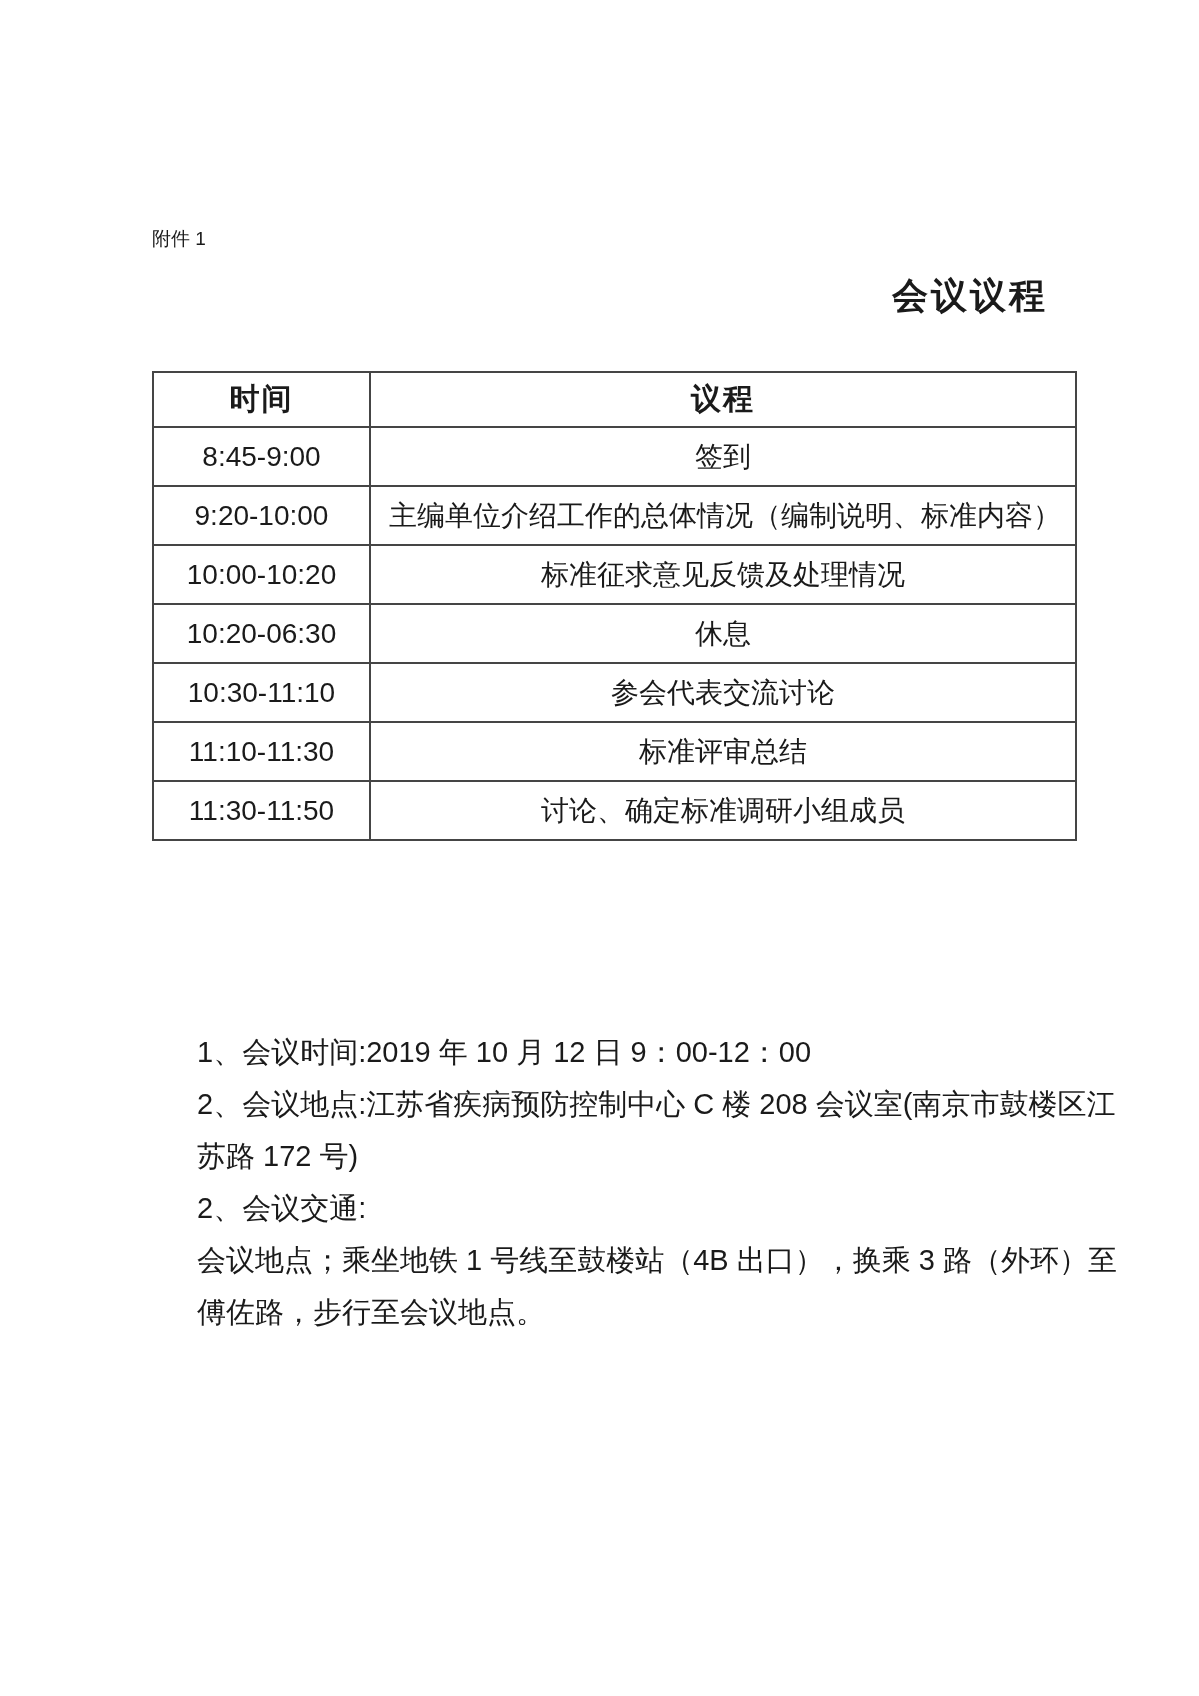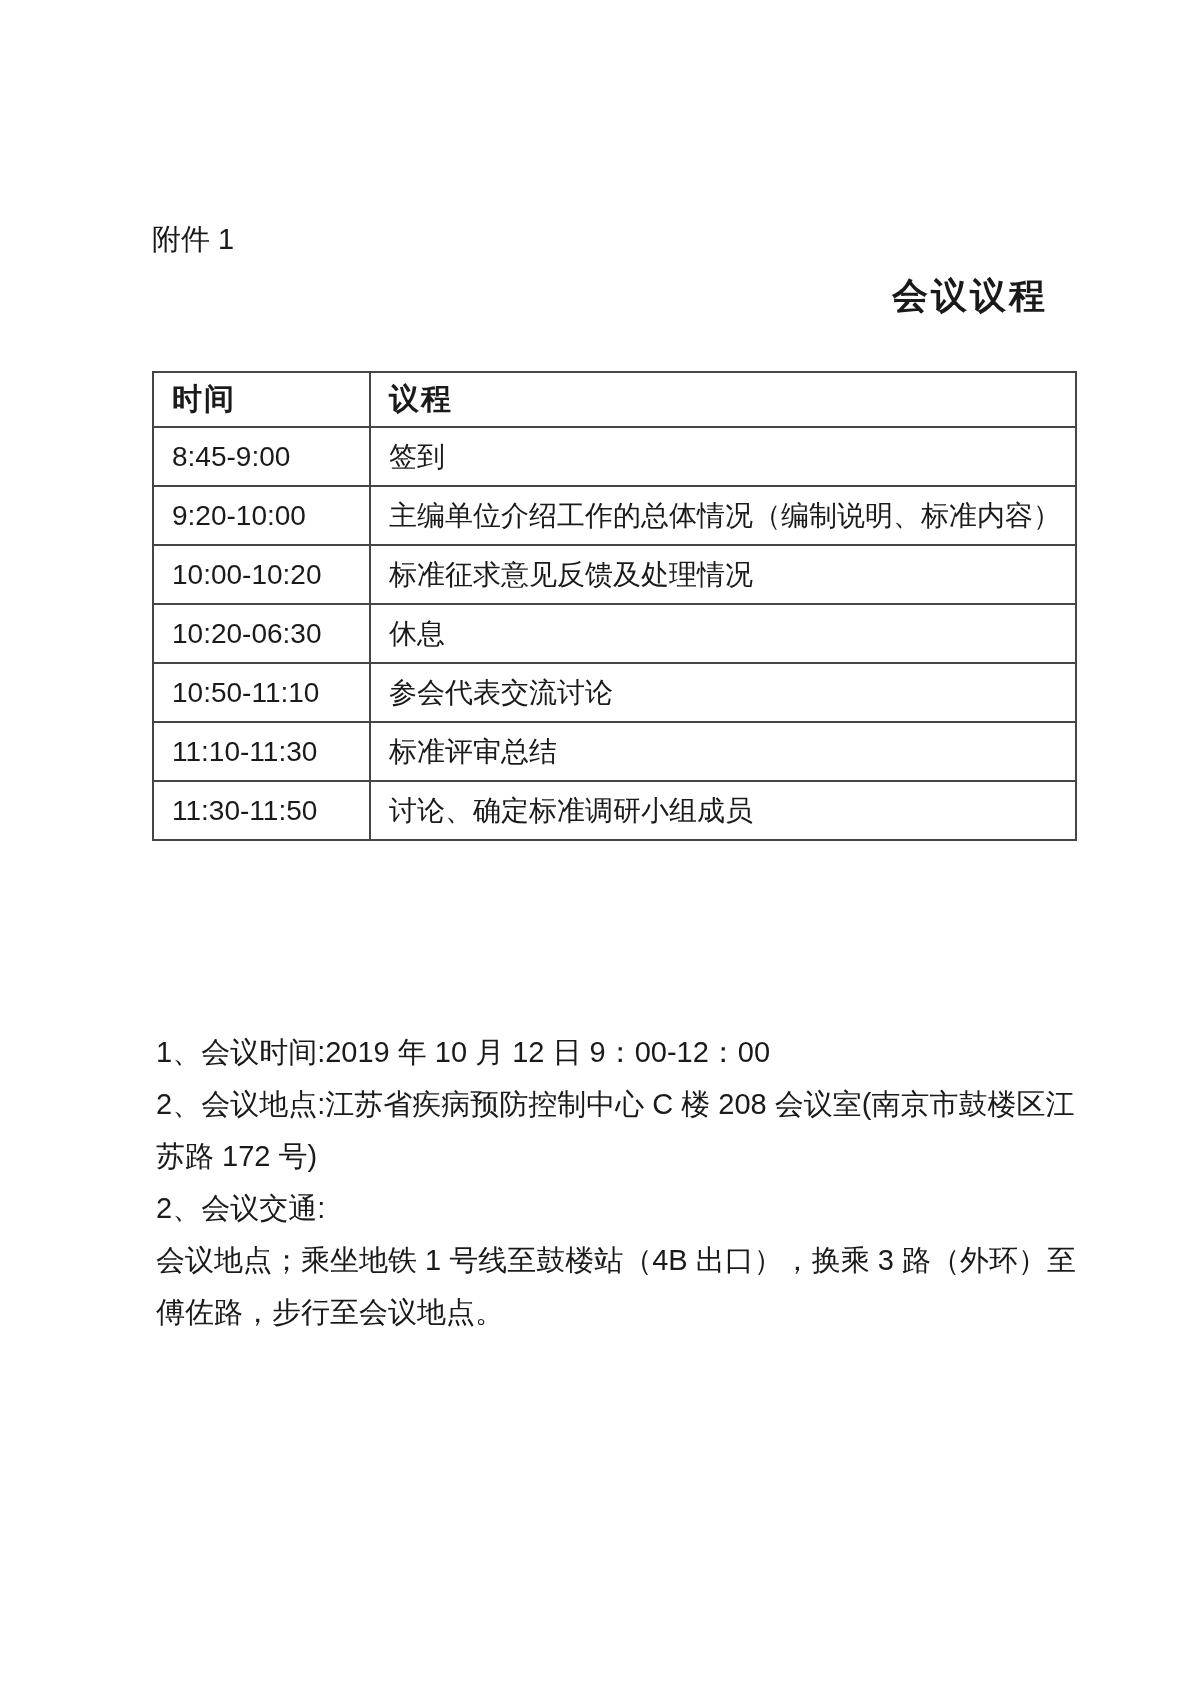--- a/index.html
+++ b/index.html
@@ -6,48 +6,48 @@
   body{
     width:1199px;height:1696px;
     background:#ffffff;
     font-family:"Liberation Sans","DejaVu Sans",sans-serif;
     color:#1a1a1a;
     position:relative;
     overflow:hidden;
   }
   .attachment-label{
     position:absolute;left:152px;top:219px;
-    font-size:29px;line-height:40px;
+    font-size:19px;line-height:40px;
   }
   .doc-title{
     position:absolute;left:152px;top:271px;width:896px;
     text-align:right;font-size:36px;font-weight:bold;
     letter-spacing:3px;line-height:50px;
   }
   table.agenda{
     position:absolute;left:152px;top:371px;
     width:923px;border-collapse:collapse;table-layout:fixed;
   }
   table.agenda th, table.agenda td{
     border:2px solid #454545;
-    text-align:left;vertical-align:middle;
+    text-align:center;vertical-align:middle;
     padding:0 18px;overflow:hidden;white-space:nowrap;
   }
   table.agenda th{
     font-size:30px;font-weight:bold;height:53px;letter-spacing:2px;
   }
   table.agenda td{
     font-size:28px;font-weight:normal;height:57px;
   }
   .notes{
     position:absolute;left:156px;top:1026px;width:900px;
     font-size:29px;
   }
   .note-line{
-    height:52px;line-height:52px;white-space:pre;
+    height:52px;line-height:52px;white-space:pre;margin-left:41px;
   }
 </style>
 </head>
 <body>
 
 <div class="attachment-label">附件 1</div>
 
 <div class="doc-title">会议议程</div>
 
 <table class="agenda">
@@ -72,21 +72,21 @@
     </tr>
     <tr>
       <td>10:00-10:20</td>
       <td>标准征求意见反馈及处理情况</td>
     </tr>
     <tr>
       <td>10:20-06:30</td>
       <td>休息</td>
     </tr>
     <tr>
-      <td>10:50-11:10</td>
+      <td>10:30-11:10</td>
       <td>参会代表交流讨论</td>
     </tr>
     <tr>
       <td>11:10-11:30</td>
       <td>标准评审总结</td>
     </tr>
     <tr>
       <td>11:30-11:50</td>
       <td>讨论、确定标准调研小组成员</td>
     </tr>

